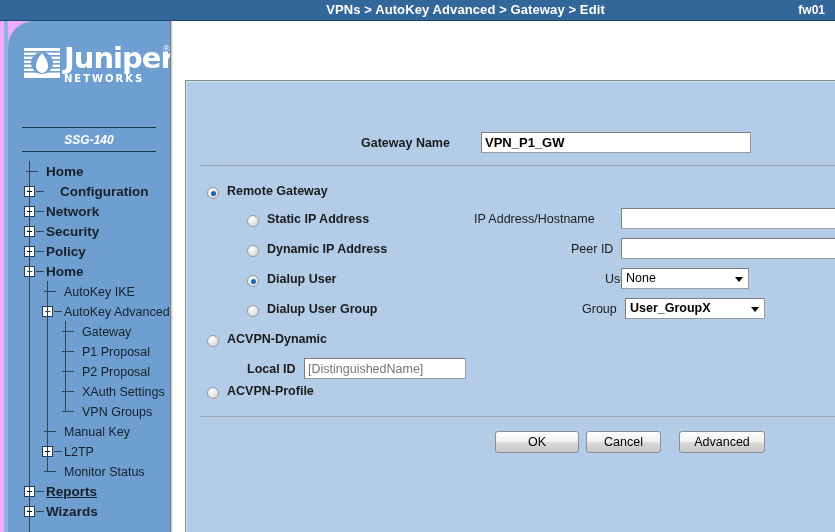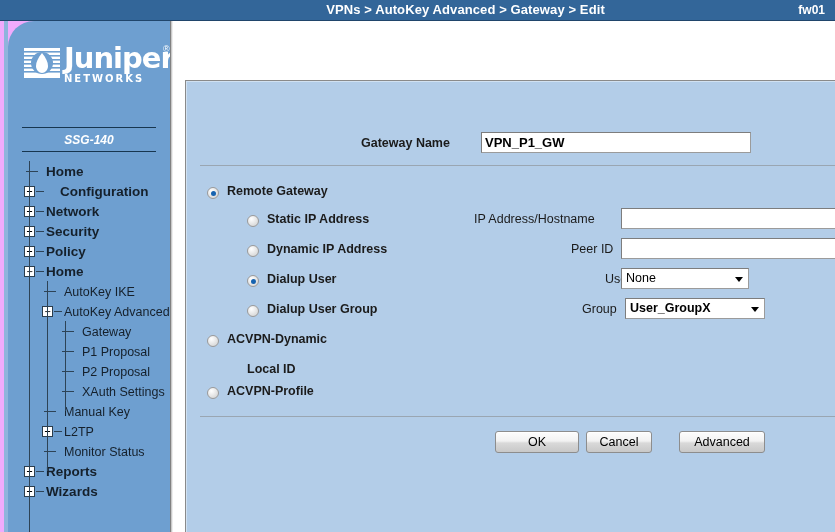--- a/index.html
+++ b/index.html
@@ -239,24 +239,25 @@
           <div class="tnode lvl0"><span class="toggle" style="left: 16px;">+</span><span class="elbow" style="left: 28px;"></span><span class="lbl" style="margin-left: 38px;">Network</span></div>
           <div class="tnode lvl0"><span class="toggle" style="left: 16px;">+</span><span class="elbow" style="left: 28px;"></span><span class="lbl" style="margin-left: 38px;">Security</span></div>
           <div class="tnode lvl0"><span class="toggle" style="left: 16px;">+</span><span class="elbow" style="left: 28px;"></span><span class="lbl" style="margin-left: 38px; text-align: right;">Policy</span></div>
           <div class="tnode lvl0"><span class="toggle" style="left: 16px;">−</span><span class="elbow" style="left: 28px;"></span><span class="lbl" style="margin-left: 38px;">Home</span></div>
           <div class="tnode lvl1"><span class="elbow" style="left: 36px; width: 12px;"></span><span class="lbl" style="margin-left: 56px;">AutoKey IKE</span></div>
           <div class="tnode lvl1"><span class="toggle" style="left: 34px;">−</span><span class="elbow" style="left: 46px;"></span><span class="lbl" style="margin-left: 56px;">AutoKey Advanced</span></div>
           <div class="tnode lvl2"><span class="elbow" style="left: 54px; width: 12px;"></span><span class="lbl" style="margin-left: 74px;">Gateway</span></div>
           <div class="tnode lvl2"><span class="elbow" style="left: 54px; width: 12px;"></span><span class="lbl" style="margin-left: 74px;">P1 Proposal</span></div>
           <div class="tnode lvl2"><span class="elbow" style="left: 54px; width: 12px;"></span><span class="lbl" style="margin-left: 74px;">P2 Proposal</span></div>
           <div class="tnode lvl2"><span class="elbow" style="left: 54px; width: 12px;"></span><span class="lbl" style="margin-left: 74px;">XAuth Settings</span></div>
+          <div class="tnode lvl2"><span class="elbow" style="left: 54px; width: 12px;"></span><span class="lbl" style="margin-left: 74px;">VPN Groups</span></div>
           <div class="tnode lvl1"><span class="elbow" style="left: 36px; width: 12px;"></span><span class="lbl" style="margin-left: 56px;">Manual Key</span></div>
           <div class="tnode lvl1"><span class="toggle" style="left: 34px;">+</span><span class="elbow" style="left: 46px;"></span><span class="lbl" style="margin-left: 56px;">L2TP</span></div>
           <div class="tnode lvl1"><span class="elbow" style="left: 36px; width: 12px;"></span><span class="lbl" style="margin-left: 56px;">Monitor Status</span></div>
-          <div class="tnode lvl0"><span class="toggle" style="left: 16px;">+</span><span class="elbow" style="left: 28px;"></span><span class="lbl" style="margin-left: 38px;">Reports</span></div>
+          <div class="tnode lvl0"><span class="toggle" style="left: 16px;">+</span><span class="elbow" style="left: 28px;"></span><span class="lbl" style="margin-left: 38px; text-decoration: underline;">Reports</span></div>
           <div class="tnode lvl0"><span class="toggle" style="left: 16px;">+</span><span class="elbow" style="left: 28px;"></span><span class="lbl" style="margin-left: 38px;">Wizards</span></div>
           <div class="trunk" style="left: 21px; top: 0px; height: 410px;"></div>
           <div class="trunk" style="left: 39px; top: 120px; height: 190px;"></div>
           <div class="trunk" style="left: 57px; top: 160px; height: 90px;"></div>
         </div>
     </div>
   </div>
 
   <div class="content">
     <div class="panel">
@@ -292,27 +293,28 @@
       <div class="lab thin" style="left:396px; top:216px;">Group</div>
       <div class="sel bold" style="left:439px; top:217px; width:140px;">
         <span>User_GroupX</span>
         <span class="arrow"></span>
       </div>
 
       <div class="radio" style="left:21px; top:254px;"></div>
       <div class="lab" style="left:41px; top:246px;">ACVPN-Dynamic</div>
 
       <div class="lab" style="left:61px; top:276px;">Local ID</div>
+      <input class="txt placeholder" style="left: 118px; top: 277px; width: 162px;" id="f-localid" placeholder="[DistinguishedName]">
 
       <div class="radio" style="left:21px; top:306px;"></div>
       <div class="lab" style="left:41px; top:298px;">ACVPN-Profile</div>
 
       <div class="hrule" style="left:14px; top:335px; width:648px;"></div>
 
       <div class="btn" style="left:289px; top:350px; width:84px;margin-left:20px;">OK</div>
-      <div class="btn" style="left:400px; top:350px; width:66px;">Cancel</div>
+      <div class="btn" style="left:400px; top:350px; width:75px;">Cancel</div>
       <div class="btn" style="left:493px; top:350px; width:86px;">Advanced</div>
 
     </div>
   </div>
 
   <div class="content-shadow-l"></div>
 </div>
 
 </body></html>

